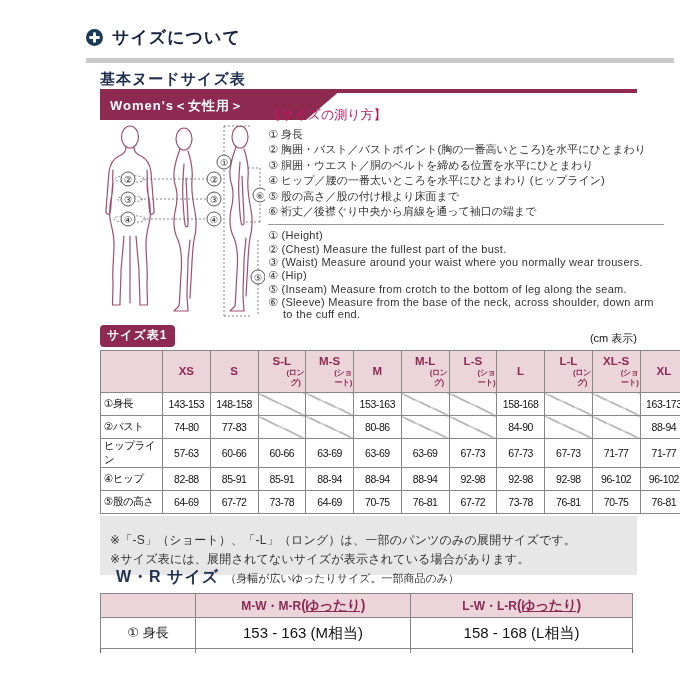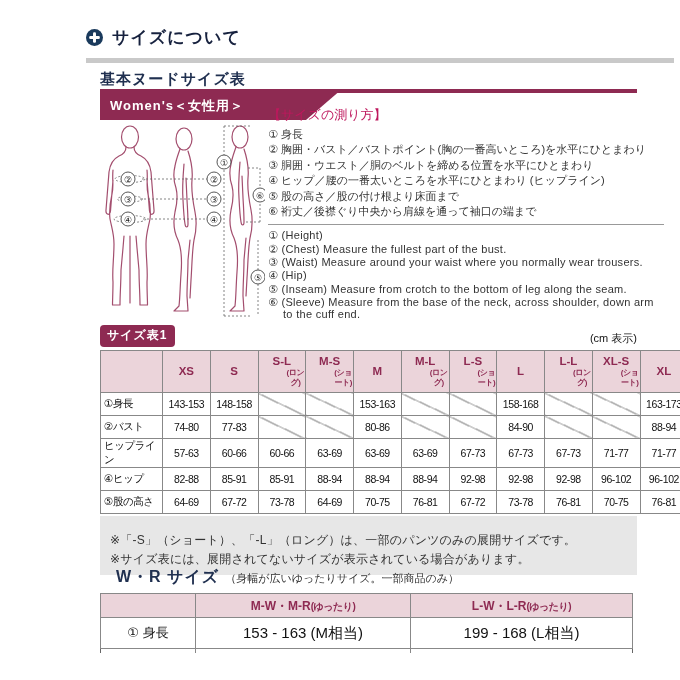--- a/index.html
+++ b/index.html
@@ -63,21 +63,21 @@
   .wr-title { font-size:16px; font-weight:bold; color:#203050; letter-spacing:1px; }
   .wr-subtitle { font-size:11px; color:#333; }
 
   .wr-wrap { position:absolute; top:523px; left:0; width:537px; height:60px; overflow:hidden; }
   .wr-table { width:533px; border:1.5px solid #666; }
   .wr-table th, .wr-table td { border:1px solid #888; text-align:center; padding:0; }
   .wr-table thead th { background:#ebd4da; color:#8e2a52; height:24px; font-size:12px; font-weight:bold; }
   .wr-table thead th.corner { width:95px; }
   .wr-table thead th:nth-child(2) { width:215px; }
   .wr-table .col-label, .wr-table .col-note { display:inline; }
-  .wr-table .col-note { font-size:10px; margin-left:0; }
+  .wr-table .col-note { font-size:14px; margin-left:0;text-decoration:underline; }
   .wr-table tbody th { font-weight:normal; font-size:13px; color:#111; }
   .wr-table tbody td { height:31px; font-size:15px; color:#111; }
 
   .stub-row { position:absolute; top:56px; left:0; width:533px; height:4px; border-left:1.5px solid #666; border-right:1.5px solid #666; }
   .stub-row i { position:absolute; top:0; bottom:0; width:1px; background:#888; }
   .stub-row i.c1 { left:94px; } .stub-row i.c2 { left:309px; }
 
   
   .body-line { fill:none; stroke:#a34e6e; stroke-width:1.2; stroke-linejoin:round; stroke-linecap:round; }
   .dash-line { fill:none; stroke:#666; stroke-width:0.8; stroke-dasharray:2,2; }
@@ -344,21 +344,21 @@
             <tr>
               <th class="corner"></th>
               <th><span class="col-label">M-W・M-R</span><span class="col-note">(ゆったり)</span></th>
               <th><span class="col-label">L-W・L-R</span><span class="col-note">(ゆったり)</span></th>
             </tr>
           </thead>
           <tbody>
             <tr>
               <th>① 身長</th>
               <td>153 - 163 (M相当)</td>
-              <td>199 - 168 (L相当)</td>
+              <td>158 - 168 (L相当)</td>
             </tr>
           </tbody>
         </table>
       <div class="stub-row">
           <i class="c1"></i>
           <i class="c2"></i>
         </div>
     </div>
 
   </div>

